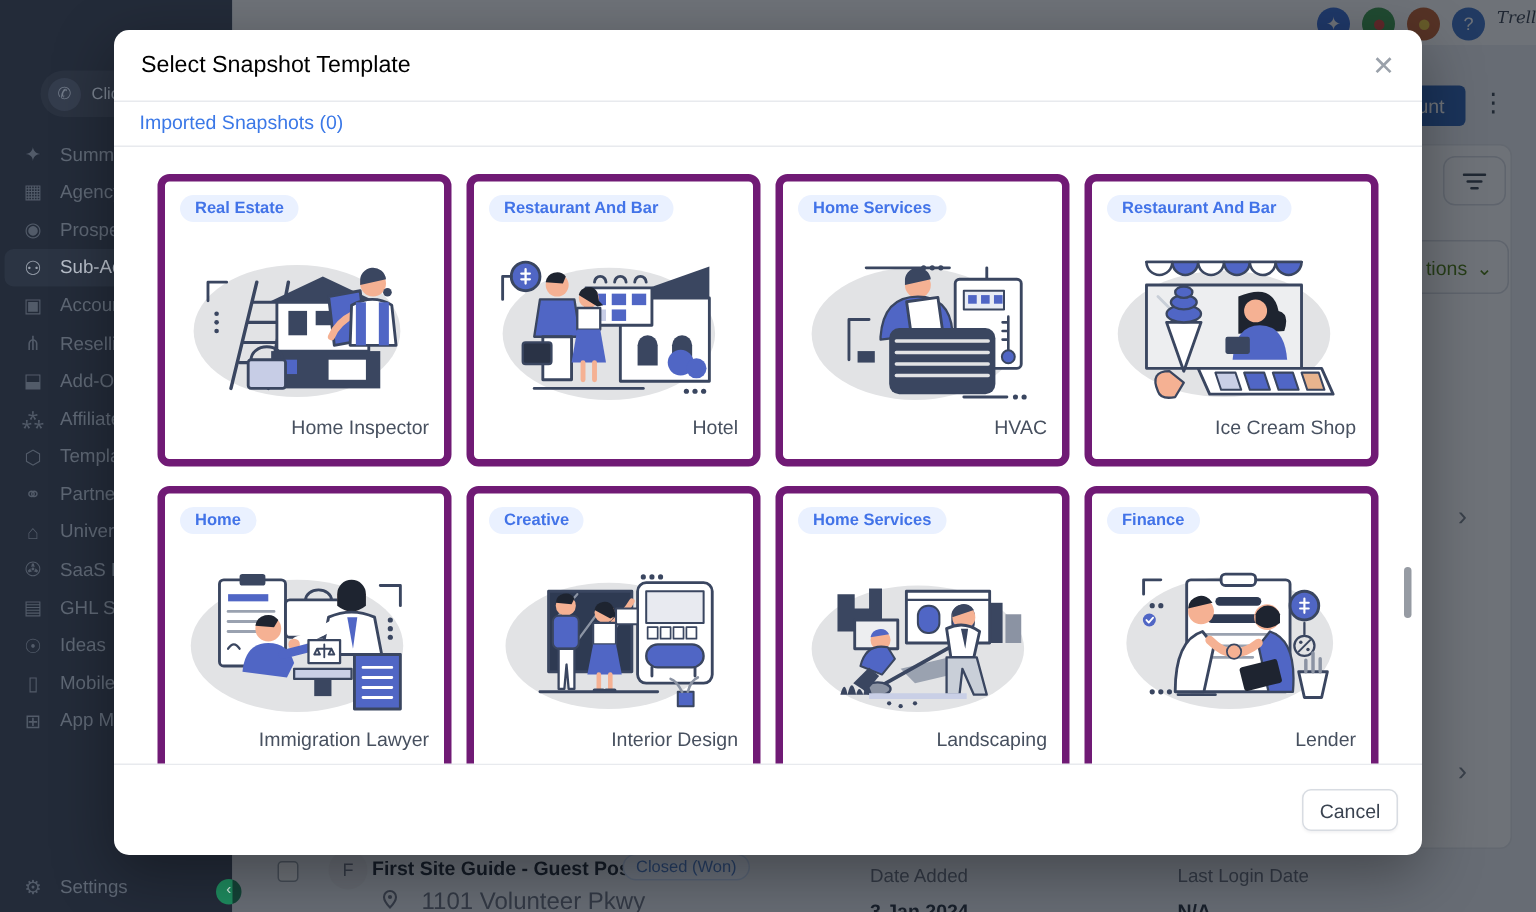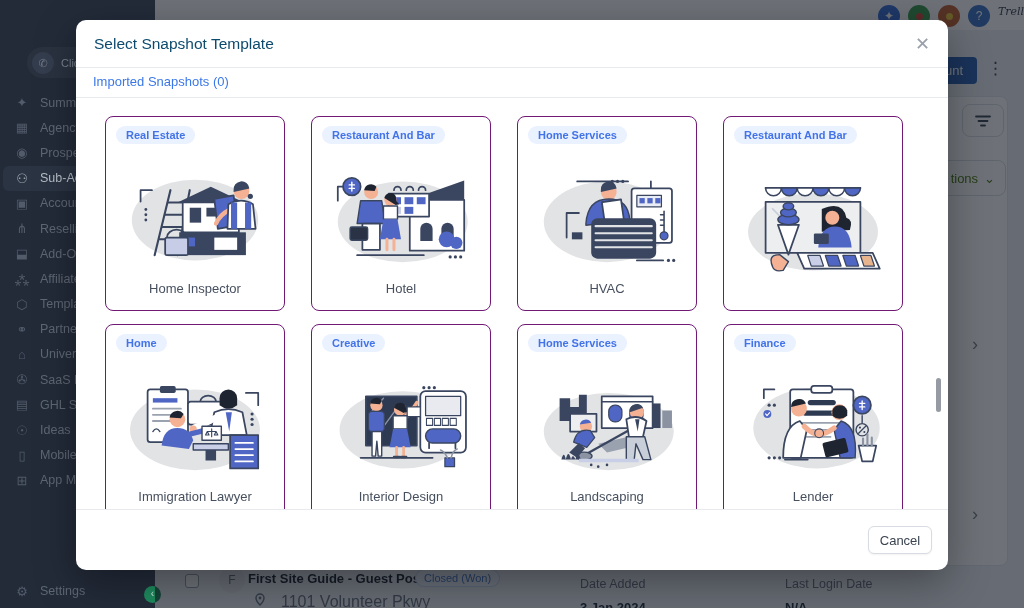--- a/index.html
+++ b/index.html
@@ -56,30 +56,30 @@
                   background:#1E8A5E; color:#CFE8DC; font-size:10px; text-align:center; line-height:16px; }
 
   
   .overlay { position:absolute; left:155px; top:0; right:0; bottom:0; background:rgba(13,20,30,0.60); z-index:7; }
 
   
   .modal { position:absolute; left:76px; top:20px; width:872px; height:550px; background:#fff;
            border-radius:10px; z-index:10; box-shadow:0 12px 40px rgba(0,0,0,.35); display:flex; flex-direction:column; }
   .modal-header { height:48px; display:flex; align-items:center; justify-content:space-between;
                   padding:0 18px; border-bottom:1px solid #E8EAEE; flex:none; }
-  .modal-title { font-size:15.5px; color:#0c4a6e; font-weight:500; }
+  .modal-title { font-size:15.5px; color:#000000; font-weight:500; }
   .modal-close { color:#9AA1AA; font-size:18px; line-height:1; cursor:default; }
   .tabbar { height:30px; display:flex; gap:28px; padding:0 17px; border-bottom:1px solid #E8EAEE; flex:none; }
   .tab { font-size:13px; color:#3B78E7; display:flex; align-items:center; border-bottom:2px solid transparent; }
   .tab.tab--active { color:#1A6BE8; border-bottom-color:#1A6BE8; }
   .modal-body { position:relative; flex:1; overflow:hidden; border-bottom:1px solid #E8EAEE;
                 padding:18px 29px 0 29px; }
   .grid { display:grid; grid-template-columns:repeat(4,196px); gap:13px 10px; }
-  .card { width:180px; height:195px; background:#fff; border:1px solid #701a75; border-radius:8px;
-          padding:9px 10px 8px 10px; display:flex; flex-direction:column; }
+  .card { width:196px; height:195px; background:#fff; border:5px solid #701a75; border-radius:8px;
+          padding:9px 10px 8px 10px; display:flex; flex-direction:column;align-items:flex-end; }
   .card-badge { align-self:flex-start; background:#EAF1FF; color:#4273E8; font-size:11px; font-weight:bold;
                 padding:3px 10px; border-radius:11px; }
   .card-illu { flex:1; display:flex; align-items:center; justify-content:center; overflow:hidden; }
   .card-label { text-align:center; font-size:13px; color:#47505F; margin-bottom:6px; }
   .modal-scrollthumb { position:absolute; right:7px; top:280px; width:5px; height:34px; border-radius:3px;
                        background:#969BA3; z-index:11; }
   .modal-footer { height:60px; display:flex; align-items:center; justify-content:flex-end; padding:0 16px; flex:none; }
   .cancel-btn { width:64px; height:28px; background:#fff; border:1px solid #D8DCE2; border-radius:6px;
                 font-size:13px; color:#3A4350; font-weight:500; display:flex; align-items:center; justify-content:center;
                 box-shadow:0 1px 2px rgba(16,24,40,.05); }
@@ -354,20 +354,21 @@
               <ellipse cx="62" cy="58" rx="9" ry="5" fill="#5066C5" stroke="#3A4660" stroke-width="1.6"></ellipse>
               <ellipse cx="62" cy="51" rx="6" ry="4" fill="#5066C5" stroke="#3A4660" stroke-width="1.6"></ellipse>
               <path d="M44 120 q-6 -14 8 -14 l10 8 -6 10 q-10 2 -12 -4 z" fill="#F5B193" stroke="#3A4660" stroke-width="1.6"></path>
               <polygon points="72,104 158,104 166,122 80,122" fill="#fff" stroke="#3A4660" stroke-width="2"></polygon>
               <polygon points="84,107 98,107 102,119 88,119" fill="#C9CFE6" stroke="#3A4660" stroke-width="1.4"></polygon>
               <polygon points="104,107 118,107 122,119 108,119" fill="#5066C5" stroke="#3A4660" stroke-width="1.4"></polygon>
               <polygon points="124,107 138,107 142,119 128,119" fill="#5066C5" stroke="#3A4660" stroke-width="1.4"></polygon>
               <polygon points="144,107 156,107 160,119 148,119" fill="#E8B48E" stroke="#3A4660" stroke-width="1.4"></polygon>
             </svg>
           </div>
+          <div class="card-label">Ice Cream Shop</div>
         </div>
 
         <div class="card">
           <span class="card-badge">Home</span>
           <div class="card-illu">
             <svg width="176" height="134" viewBox="0 0 180 140" fill="none" stroke-linecap="round" stroke-linejoin="round">
               <ellipse cx="90" cy="80" rx="74" ry="46" fill="#E2E3E5"></ellipse>
               <path d="M148 38 h14 v14" stroke="#3A4660" stroke-width="2"></path>
               <circle cx="155" cy="62" r="1.8" fill="#3A4660"></circle>
                 <circle cx="155" cy="68" r="1.8" fill="#3A4660"></circle>

